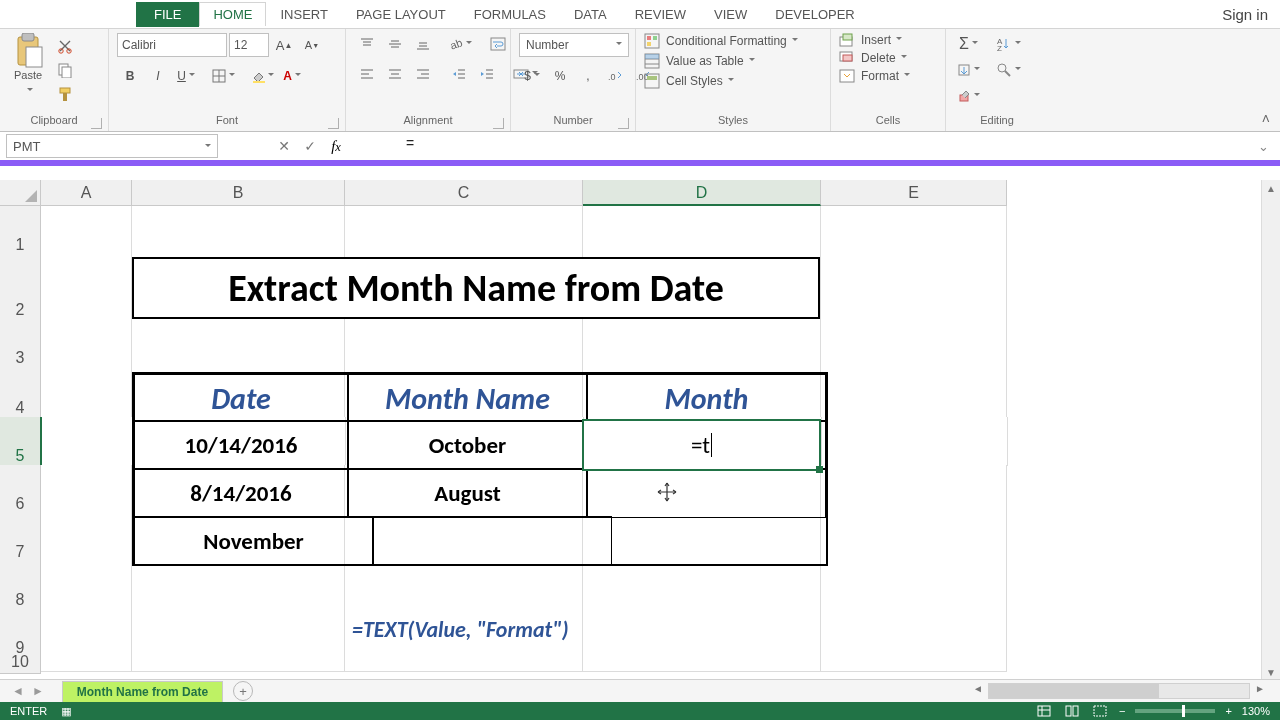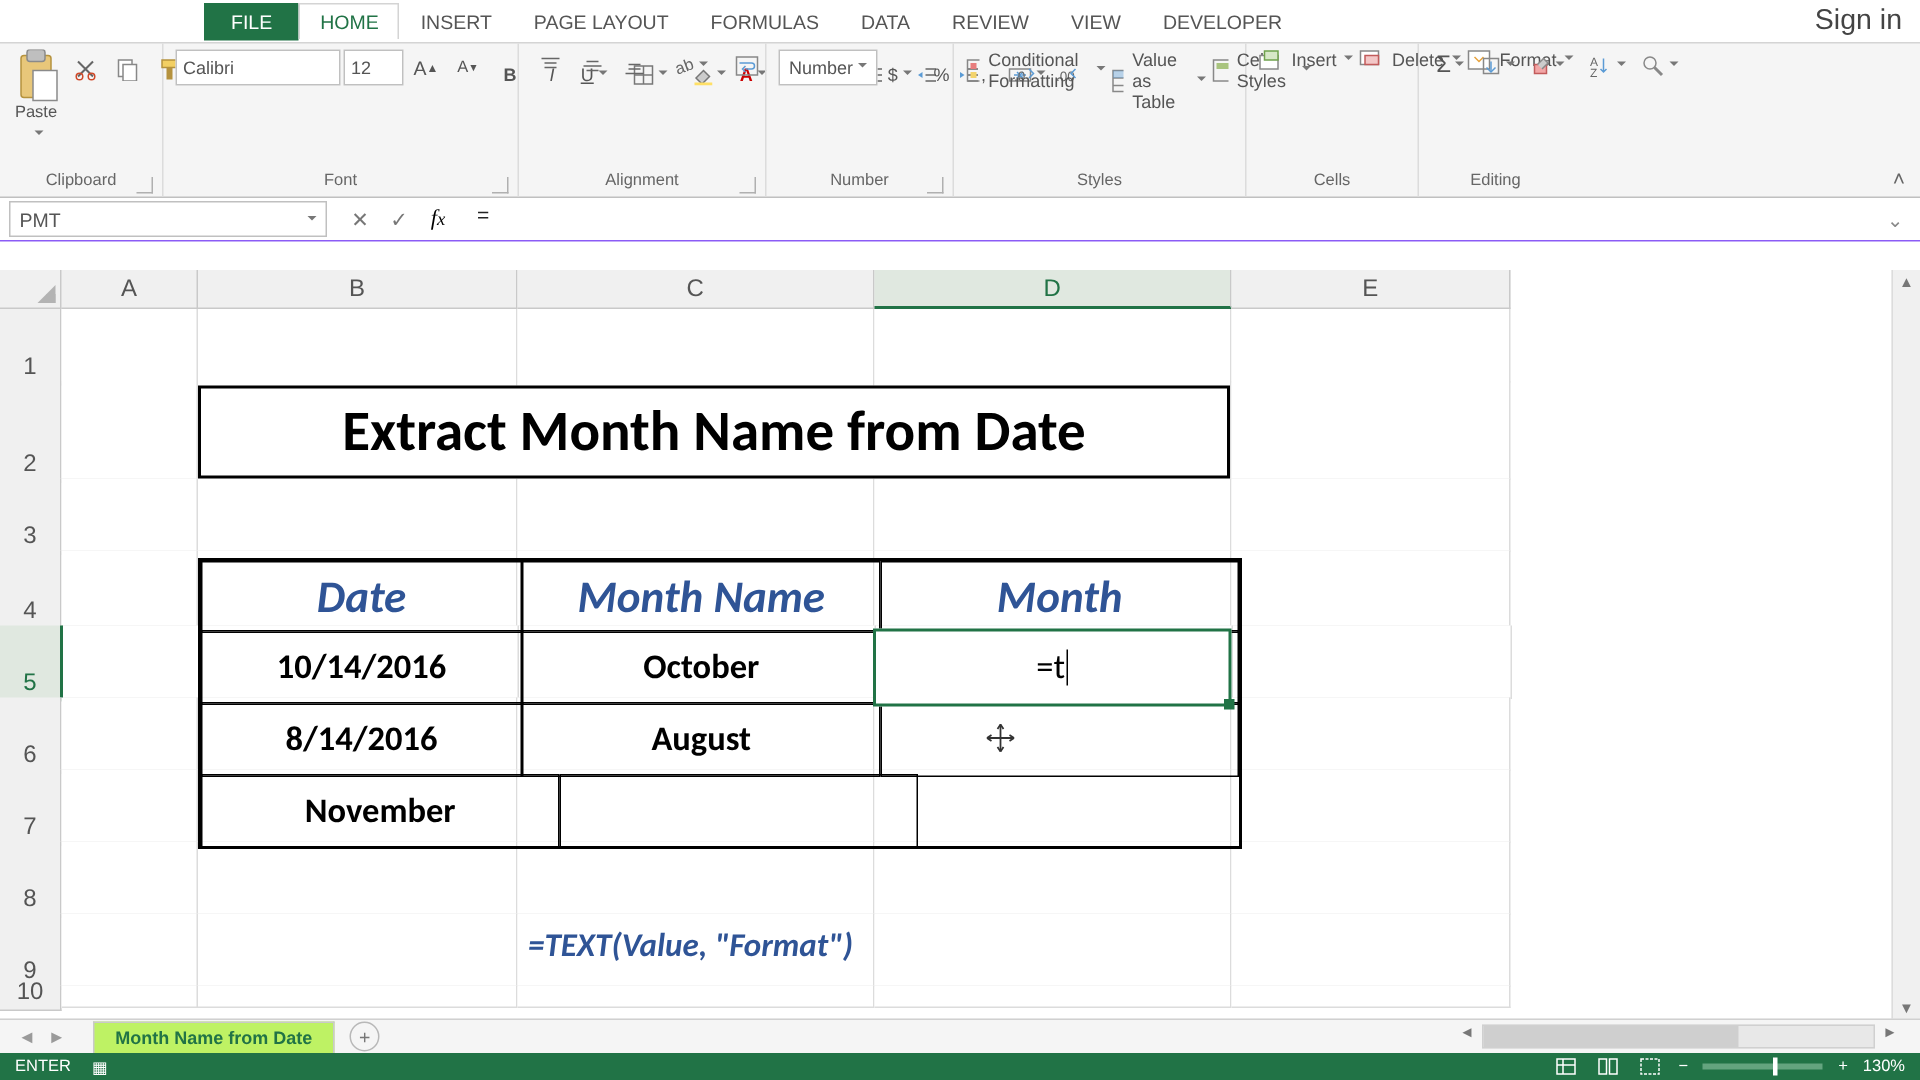--- a/index.html
+++ b/index.html
@@ -2,41 +2,41 @@
 <html><head>
 <meta charset="utf-8">
 <style>
   html,body{margin:0;padding:0;font-family:"Segoe UI",Arial,sans-serif;background:#fff;color:#333;user-select:none;}
   .app{width:1280px;height:720px;position:relative;overflow:hidden;background:#fff;}
   
   .tabs{display:flex;align-items:center;height:28px;background:#fff;font-size:13px;}
   .tab{padding:5px 14px;color:#555;cursor:default;}
   .tab-file{background:#217346;color:#fff;margin-left:136px;padding:5px 18px;}
   .tab-active{color:#217346;border:1px solid #d4d4d4;border-bottom:none;padding:4px 13px;}
-  .signin{margin-left:auto;margin-right:12px;font-size:19px;color:#444;}
+  .signin{margin-left:auto;margin-right:12px;font-size:15px;color:#444;}
   
   .ribbon{height:102px;background:#f5f5f5;border-top:1px solid #d4d4d4;border-bottom:1px solid #c0c0c0;display:flex;position:relative;}
   .ribbon-group{display:flex;flex-direction:column;border-right:1px solid #dcdcdc;padding:4px 8px 0;}
   .ribbon-group-body{flex:1;display:flex;align-items:flex-start;gap:4px;}
   .ribbon-group-label{font-size:11px;text-align:center;color:#666;height:18px;line-height:14px;position:relative;}
   .dlg-launch{position:absolute;right:-2px;bottom:2px;width:10px;height:10px;border:1px solid #b0b0b0;border-left:none;border-top:none;}
   .btn{display:flex;align-items:center;justify-content:center;min-width:20px;height:22px;font-size:12px;color:#555;padding:0 3px;}
   .btn svg{display:block;}
   .drop::after{content:"";display:inline-block;margin-left:3px;border:3px solid transparent;border-top-color:#777;vertical-align:middle;}
-  .vstack{display:flex;flex-direction:row;gap:2px;}
+  .vstack{display:flex;flex-direction:column;gap:2px;}
   .hstack{display:flex;gap:2px;align-items:center;}
   .paste-big{display:flex;flex-direction:column;align-items:center;width:40px;}
   .paste-icon{width:32px;height:36px;}
   .ribbon input.font-name, .ribbon input.font-size{height:22px;border:1px solid #c0c0c0;background:#fff;font-size:12px;color:#555;padding:0 4px;}
   .font-name{width:100px;}
   .font-size{width:30px;text-align:left;}
   .num-format{height:22px;border:1px solid #c0c0c0;background:#fff;font-size:12px;color:#555;padding:0 6px;width:96px;display:flex;align-items:center;justify-content:space-between;}
   .collapse-rib{position:absolute;right:10px;bottom:4px;font-size:14px;color:#666;}
   
-  .fxbar{height:28px;border-bottom:1px solid #8b5cf6;display:flex;align-items:center;background:#fff;font-size:13px;}
+  .fxbar{height:28px;border-bottom:6px solid #8b5cf6;display:flex;align-items:center;background:#fff;font-size:13px;gap:44px;}
   .namebox{width:198px;height:22px;margin-left:6px;border:1px solid #c0c0c0;display:flex;align-items:center;padding:0 6px;justify-content:space-between;color:#555;}
   .fx-controls{display:flex;align-items:center;margin-left:10px;gap:2px;}
   .fx-btn{width:24px;height:22px;display:flex;align-items:center;justify-content:center;color:#777;font-size:14px;}
   .fx-label{font-style:italic;font-family:"Times New Roman",serif;font-size:15px;color:#000000;}
   .formula-input{flex:1;margin-left:10px;margin-right:20px;height:22px;border:none;font-size:14px;padding:0 4px;color:#222;}
   .fxbar .expand{width:14px;height:14px;margin-right:8px;color:#888;}
   
   .grid-wrap{position:absolute;left:0;right:0;top:180px;bottom:38px;overflow:hidden;background:#fff;}
   .col-headers{display:flex;height:26px;}
   .corner{width:40px;border-right:1px solid #c9c9c9;border-bottom:1px solid #c9c9c9;background:#f0f0f0;position:relative;}

